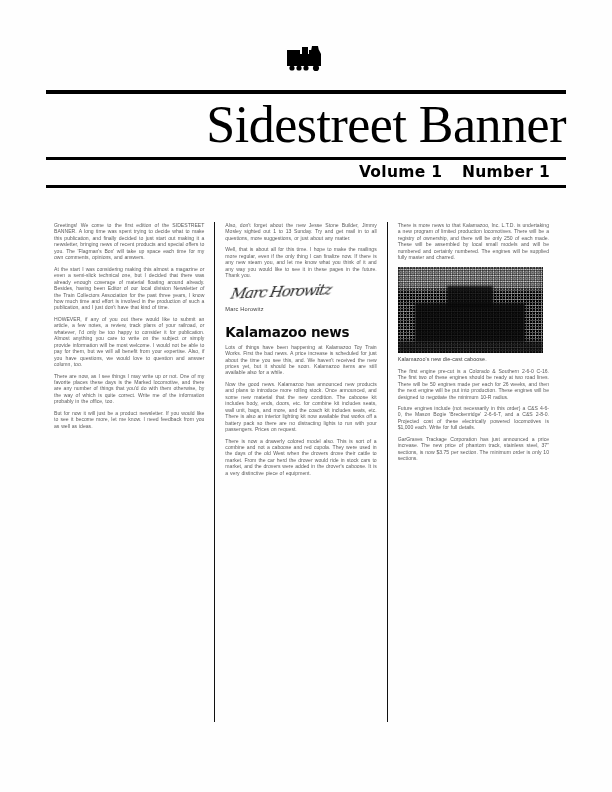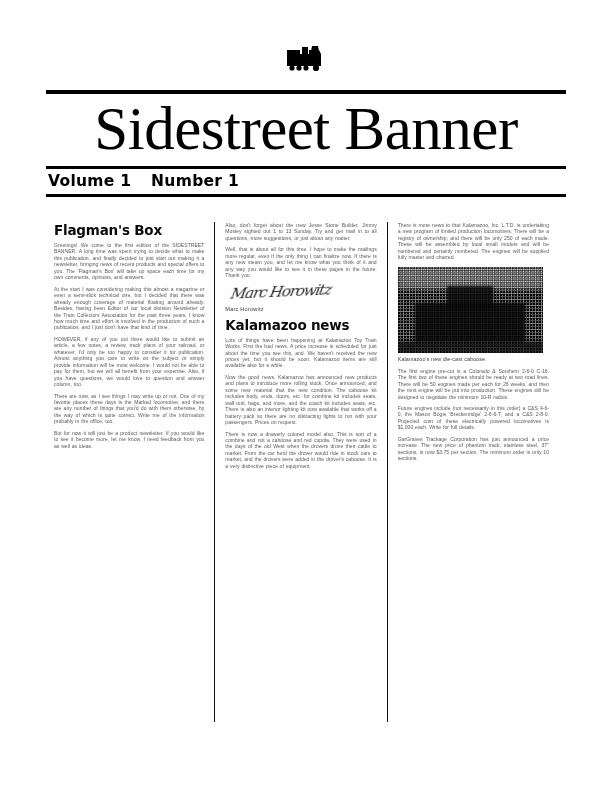--- a/index.html
+++ b/index.html
@@ -49,31 +49,31 @@
     width: 100%;
   }
   .rule-thin {
     height: 2.5px;
     background: #000;
     width: 100%;
   }
 
   .title {
     font-family: "Liberation Serif", serif;
-    font-size: 61px;
+    font-size: 52px;
     line-height: 1.02;
     letter-spacing: -0.5px;
-    text-align: center;
+    text-align: right;
     padding: 4px 0 6px 0;
     white-space: nowrap;
   }
 
   .issue-bar {
     display: flex;
-    justify-content: space-between;
+    justify-content: flex-end;
     align-items: baseline;
     font-family: "DejaVu Sans", sans-serif;
     font-weight: bold;
     font-size: 15.5px;
     letter-spacing: 0.3px;
     padding: 3px 2px 4px 2px;
   }
   .issue-left span { margin-right: 14px; }
 
   
@@ -98,21 +98,21 @@
   }
 
   .headline {
     font-family: "DejaVu Sans", sans-serif;
     font-weight: bold;
     font-size: 13.5px;
     letter-spacing: -0.2px;
     margin: 0 0 4px 0;
     color: #0b0b0b;
   }
-  .headline.spaced { margin-top: 5px; }
+  .headline.spaced { margin-top: 12px; }
 
   
   .body-text {
     font-family: "Liberation Sans", sans-serif;
     font-size: 5.1px;
     line-height: 6.45px;
     text-align: justify;
     color: #4a4a4a;
     opacity: 0.82;
     filter: blur(0.32px) contrast(1.35);
@@ -249,21 +249,20 @@
         <span>Number 1</span>
       </div>
     </div>
 
     <div class="rule-thin"></div>
   </div>
 
   <div class="columns">
 
     <div class="col">
-      <h2 class="headline">Flagman's Box</h2>
       <p class="body-text">Greetings!  We come to the first edition of the SIDESTREET BANNER.  A long time was spent trying to decide what to make this publication, and finally decided to just start out making it a newsletter, bringing news of recent products and special offers to you.  The 'Flagman's Box' will take up space each time for my own comments, opinions, and answers.</p>
       <p class="body-text">At the start I was considering making this almost a magazine or even a semi-slick technical one, but I decided that there was already enough coverage of material floating around already.  Besides, having been Editor of our local division Newsletter of the Train Collectors Association for the past three years, I know how much time and effort is involved in the production of such a publication, and I just don't have that kind of time.</p>
       <p class="body-text">HOWEVER, if any of you out there would like to submit an article, a few notes, a review, track plans of your railroad, or whatever, I'd only be too happy to consider it for publication.  Almost anything you care to write on the subject or simply provide information will be most welcome.  I would not be able to pay for them, but we will all benefit from your expertise.  Also, if you have questions, we would love to question and answer column, too.</p>
       <p class="body-text">There are now, as I see things I may write up or not.  One of my favorite places these days is the Marked locomotive, and there are any number of things that you'd do with them otherwise, by the way of which is quite correct.  Write me of the information probably in the office, too.</p>
       <p class="body-text">But for now it will just be a product newsletter.  If you would like to see it become more, let me know.  I need feedback from you as well as ideas.</p>
     </div>
 
     <div class="col">
       <p class="body-text">Also, don't forget about the new Jesse Stone Builder, Jimmy Mosley sighted out 1 to 13 Sunday.  Try and get mail in to all questions, more suggestions, or just about any matter.</p>
       <p class="body-text">Well, that is about all for this time.  I hope to make the mailings more regular, even if the only thing I can finalize now.  If there is any new steam you, and let me know what you think of it and any way you would like to see it in these pages in the future.  Thank you.</p>

